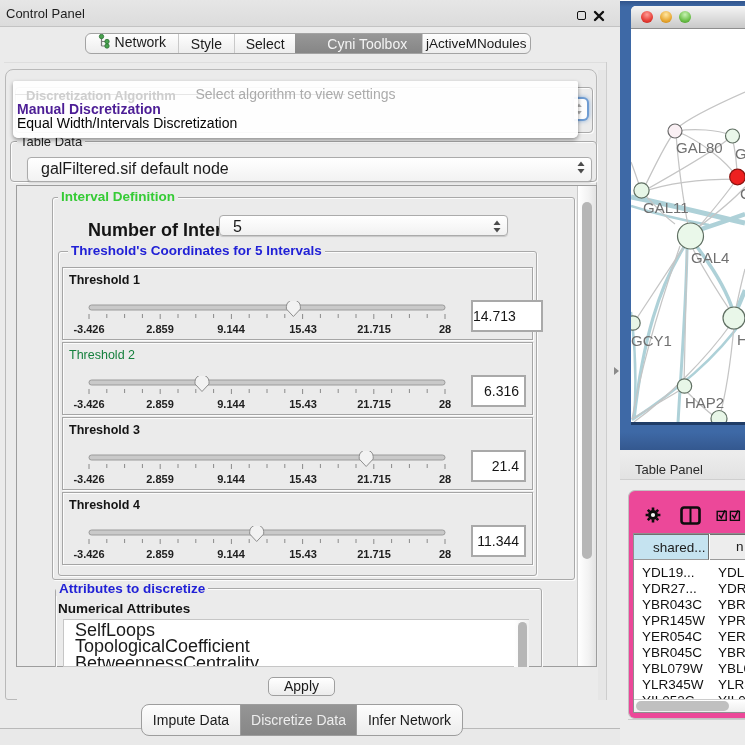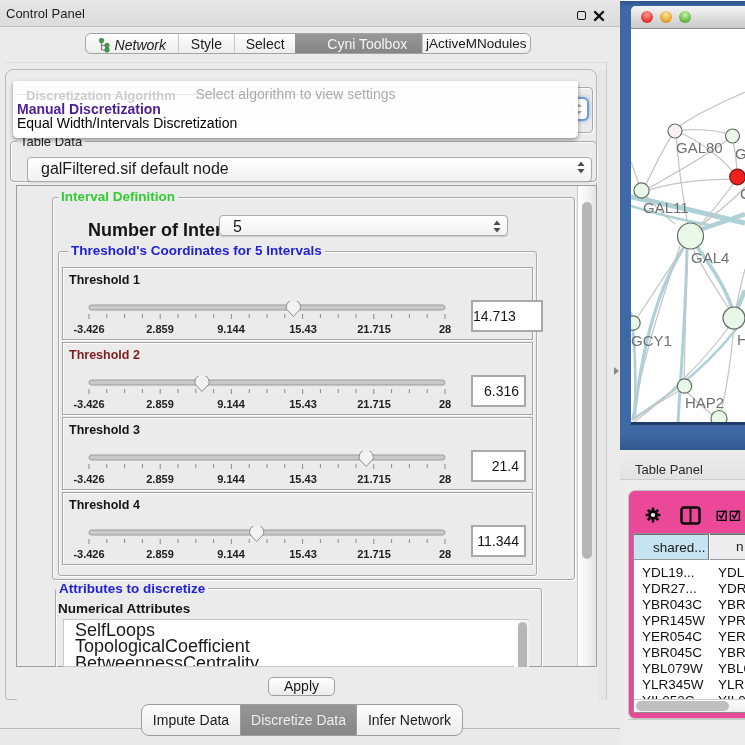--- a/index.html
+++ b/index.html
@@ -16,21 +16,21 @@
 
   <div class="abs" style="left:0;top:0;width:620px;height:27px;background:linear-gradient(#e6e6e6,#dcdcdc);border-bottom:1px solid #c3c3c3;">
     <div class="abs" style="left:6px;top:6px;font-size:13px;color:#1e1e1e;">Control Panel</div>
     <div class="abs" style="left:577px;top:11px;width:9px;height:9px;border:1.5px solid #111;border-radius:2px;"></div>
     <svg class="abs" style="left:593px;top:10px;" width="12" height="12" viewBox="0 0 12 12">
         <path d="M2 2 L10 10 M10 2 L2 10" stroke="#111" stroke-width="2.4" stroke-linecap="round"></path>
       </svg>
   </div>
 
   <div class="abs" style="left:85px;top:33px;width:446px;height:21px;border:1px solid #a3a3a3;border-radius:6px;background:linear-gradient(#fefefe,#ededed);overflow:hidden;display:flex;">
-    <div style="width:93px;height:100%;display:flex;align-items:flex-end;justify-content:center;font-size:14px;color:#1b1b1b;border-right:1px solid #c9c9c9;font-style:italic;">
+    <div style="width:93px;height:100%;display:flex;align-items:flex-start;justify-content:center;font-size:14px;color:#1b1b1b;border-right:1px solid #c9c9c9;">
       <svg width="13" height="15" viewBox="0 0 13 15" style="margin-right:4px;">
           <path d="M3.5 3 L3.5 12 M3.5 7.5 L8.5 7.5 M3.5 12 L8.5 12" stroke="#7c7c7c" stroke-width="1.2" fill="none"></path>
           <circle cx="3.5" cy="2.5" r="2.2" fill="#49a14f" stroke="#2c7234" stroke-width="0.8"></circle>
           <circle cx="9" cy="7.5" r="2.2" fill="#49a14f" stroke="#2c7234" stroke-width="0.8"></circle>
           <circle cx="9" cy="12" r="2.2" fill="#49a14f" stroke="#2c7234" stroke-width="0.8"></circle>
         </svg>
       Network</div>
     <div style="width:57px;height:100%;display:flex;align-items:center;justify-content:center;font-size:14px;color:#1b1b1b;border-right:1px solid #c9c9c9;">Style</div>
     <div style="width:60px;height:100%;display:flex;align-items:center;justify-content:center;font-size:14px;color:#1b1b1b;">Select</div>
     <div style="width:127px;height:100%;display:flex;align-items:center;justify-content:center;font-size:14px;color:#f4f4f4;background:linear-gradient(#979797,#868686);padding-left:18px;">Cyni Toolbox</div>
@@ -109,21 +109,21 @@
       <path d="M 224.4 5.5 A 7 6.5 0 0 1 238.4 5.5 L 238.4 8 L 231.4 15.5 L 224.4 8 Z" fill="#f2f2f2" stroke="#8e8e8e" stroke-width="1"></path>
     </svg>
   <div class="abs" style="left:59px;top:323px;width:60px;text-align:center;font-size:11px;font-weight:bold;color:#202020;">-3.426</div>
   <div class="abs" style="left:130px;top:323px;width:60px;text-align:center;font-size:11px;font-weight:bold;color:#202020;">2.859</div>
   <div class="abs" style="left:201px;top:323px;width:60px;text-align:center;font-size:11px;font-weight:bold;color:#202020;">9.144</div>
   <div class="abs" style="left:273px;top:323px;width:60px;text-align:center;font-size:11px;font-weight:bold;color:#202020;">15.43</div>
   <div class="abs" style="left:344px;top:323px;width:60px;text-align:center;font-size:11px;font-weight:bold;color:#202020;">21.715</div>
   <div class="abs" style="left:415px;top:323px;width:60px;text-align:center;font-size:11px;font-weight:bold;color:#202020;">28</div>
   <div class="abs" style="left:471px;top:300px;width:72px;height:32px;background:#fff;border:2px solid #a9a9a9;text-align:left;font-size:14px;color:#151515;line-height:28px;padding-right:5px;">14.713</div>
   <div class="abs" style="left:62px;top:342px;width:471px;height:73px;border:1px solid #a5a5a5;background:#ebebeb;box-shadow:1px 1px 0 rgba(255,255,255,0.85), inset 1px 1px 0 rgba(255,255,255,0.85);"></div>
-  <div class="abs" style="left:69px;top:348px;font-size:12.5px;font-weight:bold;color:#7f1d1d;">Threshold 2</div>
+  <div class="abs" style="left:69px;top:348px;font-size:12.5px;font-weight:normal;color:#15803d;">Threshold 2</div>
   <svg class="abs" style="left:62px;top:376px;" width="471" height="26" viewBox="0 0 471 26">
       <rect x="27" y="4" width="356" height="5" rx="2.5" fill="#c9c9c9" stroke="#9b9b9b" stroke-width="1"></rect>
       <path d="M 27.0 13 L 27.0 18" stroke="#8a8a8a" stroke-width="1"></path>
       <path d="M 44.8 13 L 44.8 17" stroke="#8a8a8a" stroke-width="1"></path>
       <path d="M 62.6 13 L 62.6 17" stroke="#8a8a8a" stroke-width="1"></path>
       <path d="M 80.4 13 L 80.4 17" stroke="#8a8a8a" stroke-width="1"></path>
       <path d="M 98.2 13 L 98.2 18" stroke="#8a8a8a" stroke-width="1"></path>
       <path d="M 116.0 13 L 116.0 17" stroke="#8a8a8a" stroke-width="1"></path>
       <path d="M 133.8 13 L 133.8 17" stroke="#8a8a8a" stroke-width="1"></path>
       <path d="M 151.6 13 L 151.6 17" stroke="#8a8a8a" stroke-width="1"></path>

